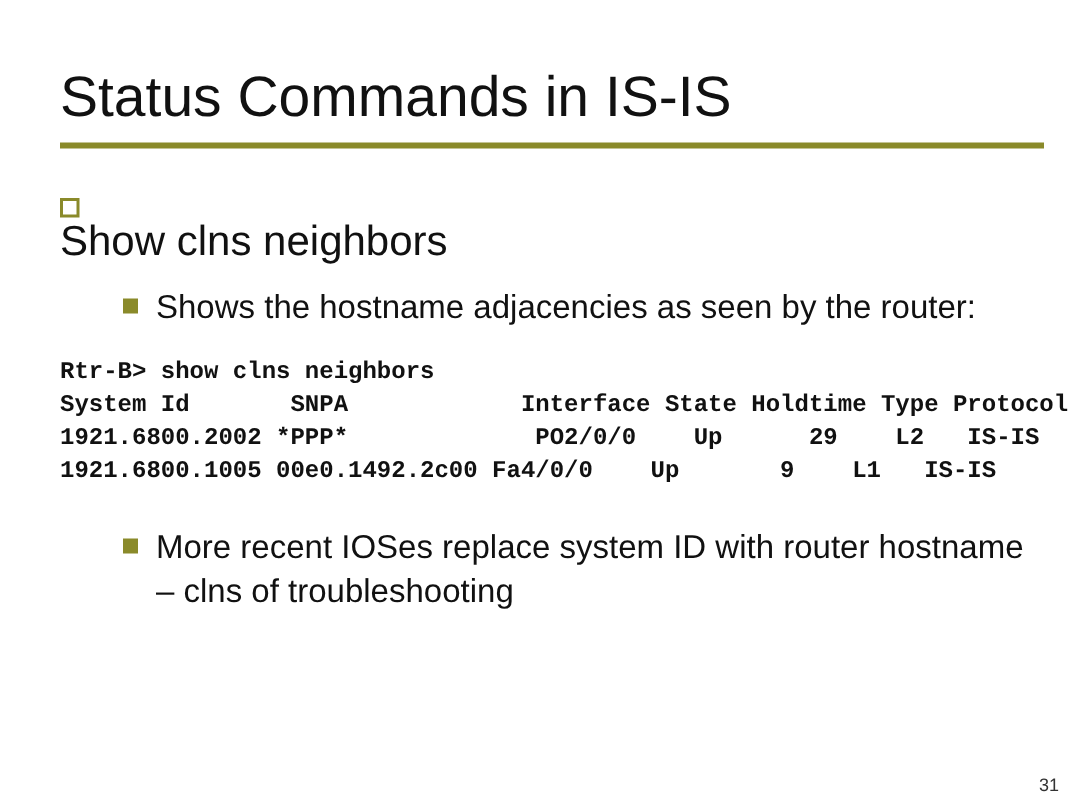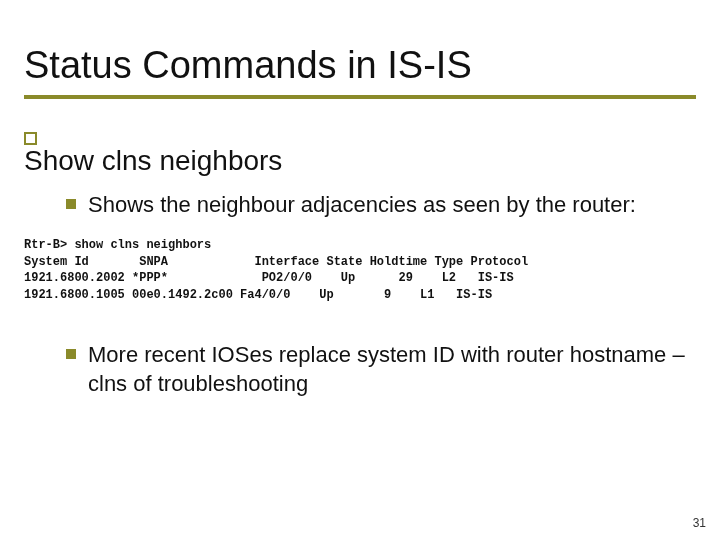--- a/index.html
+++ b/index.html
@@ -1,44 +1,44 @@
 <!DOCTYPE html>
 <html><head>
 <meta charset="utf-8">
 <style>
   * { margin: 0; padding: 0; box-sizing: border-box; }
   html, body { width: 720px; height: 540px; background: #fff; font-family: Arial, Helvetica, sans-serif; color: #111; }
-  .slide { position: relative; width: 720px; height: 540px; padding: 44px 24px 0 24px; }
+  .slide { position: relative; width: 720px; height: 540px; padding: 44px 24px 0 40px; }
   .title { font-size: 38px; font-weight: 400; letter-spacing: 0px; }
   .hr { height: 4px; background: #8a8a2a; margin: 8px 0 24px 0; width: 100%; }
   .lvl1 { display: flex; align-items: flex-start; margin-bottom: 14px; flex-direction: column; }
   .lvl1 .bullet { width: 13px; height: 13px; border: 2px solid #8a8a2a; margin-top: 9px; margin-right: 12px; flex: 0 0 auto; }
   .lvl1 .text { font-size: 28px; }
   .lvl2 { display: flex; align-items: flex-start; margin-left: 42px; margin-bottom: 10px; }
   .lvl2 .bullet { width: 10px; height: 10px; background: #8a8a2a; margin-top: 8px; margin-right: 12px; flex: 0 0 auto; }
   .lvl2 .text { font-size: 22px; line-height: 1.28; }
-  .code { font-family: "Courier New", monospace; font-size: 12px; font-weight: bold; white-space: pre; margin: 18px 0 38px 0; line-height: 1.38; }
+  .code { font-family: "Courier New", monospace; font-size: 16px; font-weight: bold; white-space: pre; margin: 18px 0 26px 0; line-height: 1.38; }
   .pagenum { position: absolute; right: 14px; bottom: 10px; font-size: 12px; color: #333; margin-top: 12px; }
 </style>
 </head>
 <body>
 
 <div class="slide">
 
   <div class="title">Status Commands in IS-IS</div>
   <div class="hr"></div>
 
   <div class="lvl1">
     <div class="bullet"></div>
     <div class="text">Show clns neighbors</div>
   </div>
 
   <div class="lvl2">
     <div class="bullet"></div>
-    <div class="text">Shows the neighbour adjacencies as seen by the router:</div>
+    <div class="text">Shows the hostname adjacencies as seen by the router:</div>
   </div>
 
   <div class="code">Rtr-B&gt; show clns neighbors
 System Id       SNPA            Interface State Holdtime Type Protocol
 1921.6800.2002 *PPP*             PO2/0/0    Up      29    L2   IS-IS
 1921.6800.1005 00e0.1492.2c00 Fa4/0/0    Up       9    L1   IS-IS</div>
 
   <div class="lvl2">
     <div class="bullet"></div>
     <div class="text">More recent IOSes replace system ID with router hostname – clns of troubleshooting</div>

